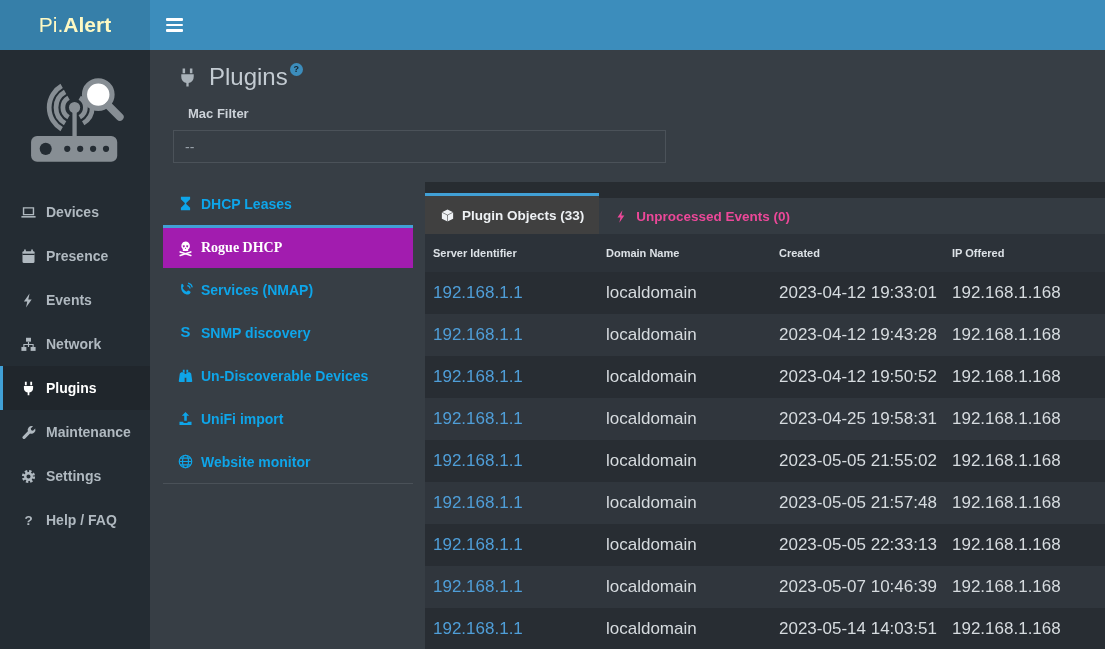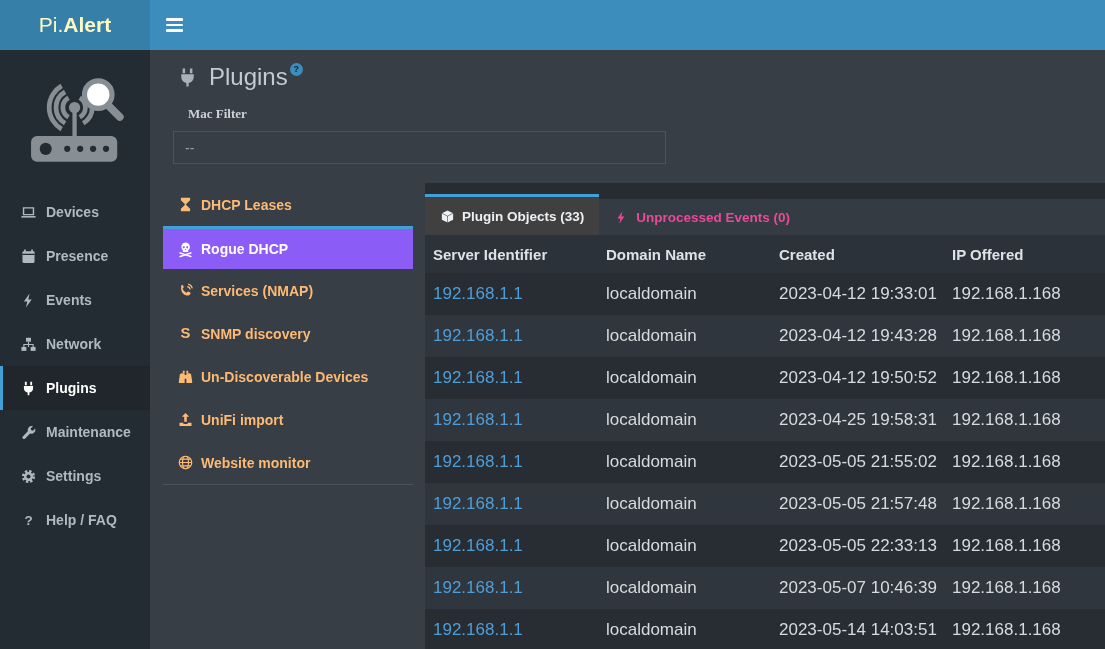--- a/index.html
+++ b/index.html
@@ -36,47 +36,47 @@
   
   .content { position:absolute; top:50px; left:150px; width:955px; height:599px; }
   .page-header { display:flex; align-items:flex-start; padding:10px 0 0 26px; color:#c3cbd2; }
   .page-header .icn { width:23px; height:23px; margin:6px 10px 0 0; color:#a9b2b9; }
   .page-title { font-size:24px; font-weight:400; margin:0; line-height:34px; }
   .help-badge { width:13px; height:13px; border-radius:50%; background:var(--navbar-bg,#3c8dbc);
     color:#16222b; font-size:9px; font-weight:700; line-height:13px; text-align:center;
     margin:3px 0 0 2px; cursor:pointer; }
 
   .filter-block { margin:12px 0 0 23px; }
-  .filter-label { display:block; font-size:13px; font-weight:700; color:#ccd2d8; margin-left:15px;font-family:Liberation Serif, serif; }
+  .filter-label { display:block; font-size:13px; font-weight:700; color:#ccd2d8; margin-left:15px; }
   .filter-input { margin-top:9px; width:493px; height:33px; background:transparent;
     border:1px solid #4b5259; color:#969fa7; font-size:14px; padding:0 11px;
     font-family:inherit; display:block; }
 
   
   .lower { display:flex; margin-top:19px; align-items:flex-start; }
 
   .plugin-nav { width:250px; margin-left:13px; border-bottom:1px solid #4a5158; flex:none; }
   .pnav-item { height:43px; display:flex; align-items:center; padding-left:11px;
-    color:#fdba74; font-size:14px; font-weight:600; cursor:pointer; }
+    color:#0ea5e9; font-size:14px; font-weight:600; cursor:pointer; }
   .pnav-item .icn-wrap { width:22px; margin-right:5px; }
-  .pnav-item.active { background:#8b5cf6; border-top:3px solid var(--accent,#41a0d6);
-    height:43px; color:#fff; }
+  .pnav-item.active { background:#a21caf; border-top:3px solid var(--accent,#41a0d6);
+    height:43px; color:#fff;font-family:Liberation Serif, serif; }
 
   .table-panel { flex:1; margin-left:12px; background:#272c31; min-height:468px; }
   .tab-bar { height:52px; position:relative; display:flex; align-items:flex-end; }
   .tab-bar::before { content:""; position:absolute; left:0; right:0; top:16px; height:36px;
     background:#343b42; }
   .tab { position:relative; height:36px; display:flex; align-items:center; padding:0 15px;
     color:#ec4899; font-size:13.5px; font-weight:600; cursor:pointer; white-space:nowrap; }
   .tab .icn { width:15px; height:15px; margin-right:7px; }
   .tab.active { height:41px; border-top:3px solid var(--accent,#41a0d6);
     background:#404040; color:#eef1f4; }
 
   .data-table { width:100%; border-collapse:collapse; table-layout:fixed; }
-  .data-table th { background:#2c3239; color:#dde2e7; font-size:15px; text-align:left;
+  .data-table th { background:#2c3239; color:#dde2e7; font-size:11px; text-align:left;
     font-weight:700; height:38px; padding:0 6px 0 8px; cursor:pointer; }
   .data-table th:nth-child(-n+3) { width:173px; }
   .data-table td { height:42px; font-size:17px; color:#d6dbdf; padding:0 6px 0 8px;
     overflow:hidden; white-space:nowrap; }
   .data-table tbody tr:nth-child(odd)  { background:#282d33; }
   .data-table tbody tr:nth-child(even) { background:#30363d; }
   .link { color:var(--link,#4f9ed8); text-decoration:none; cursor:pointer; }
 </style>
 </head>
 <body>

